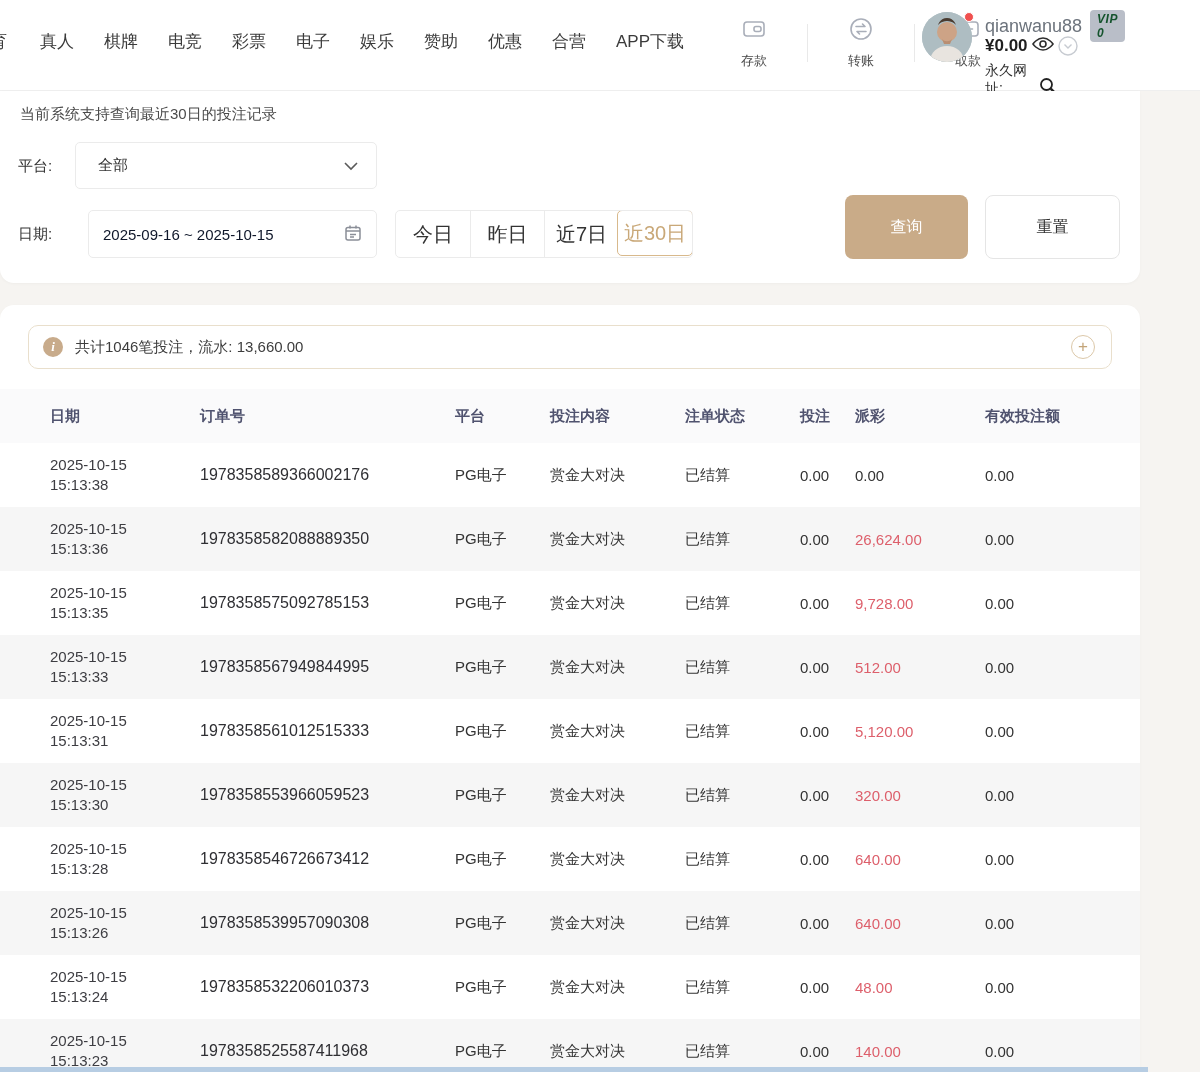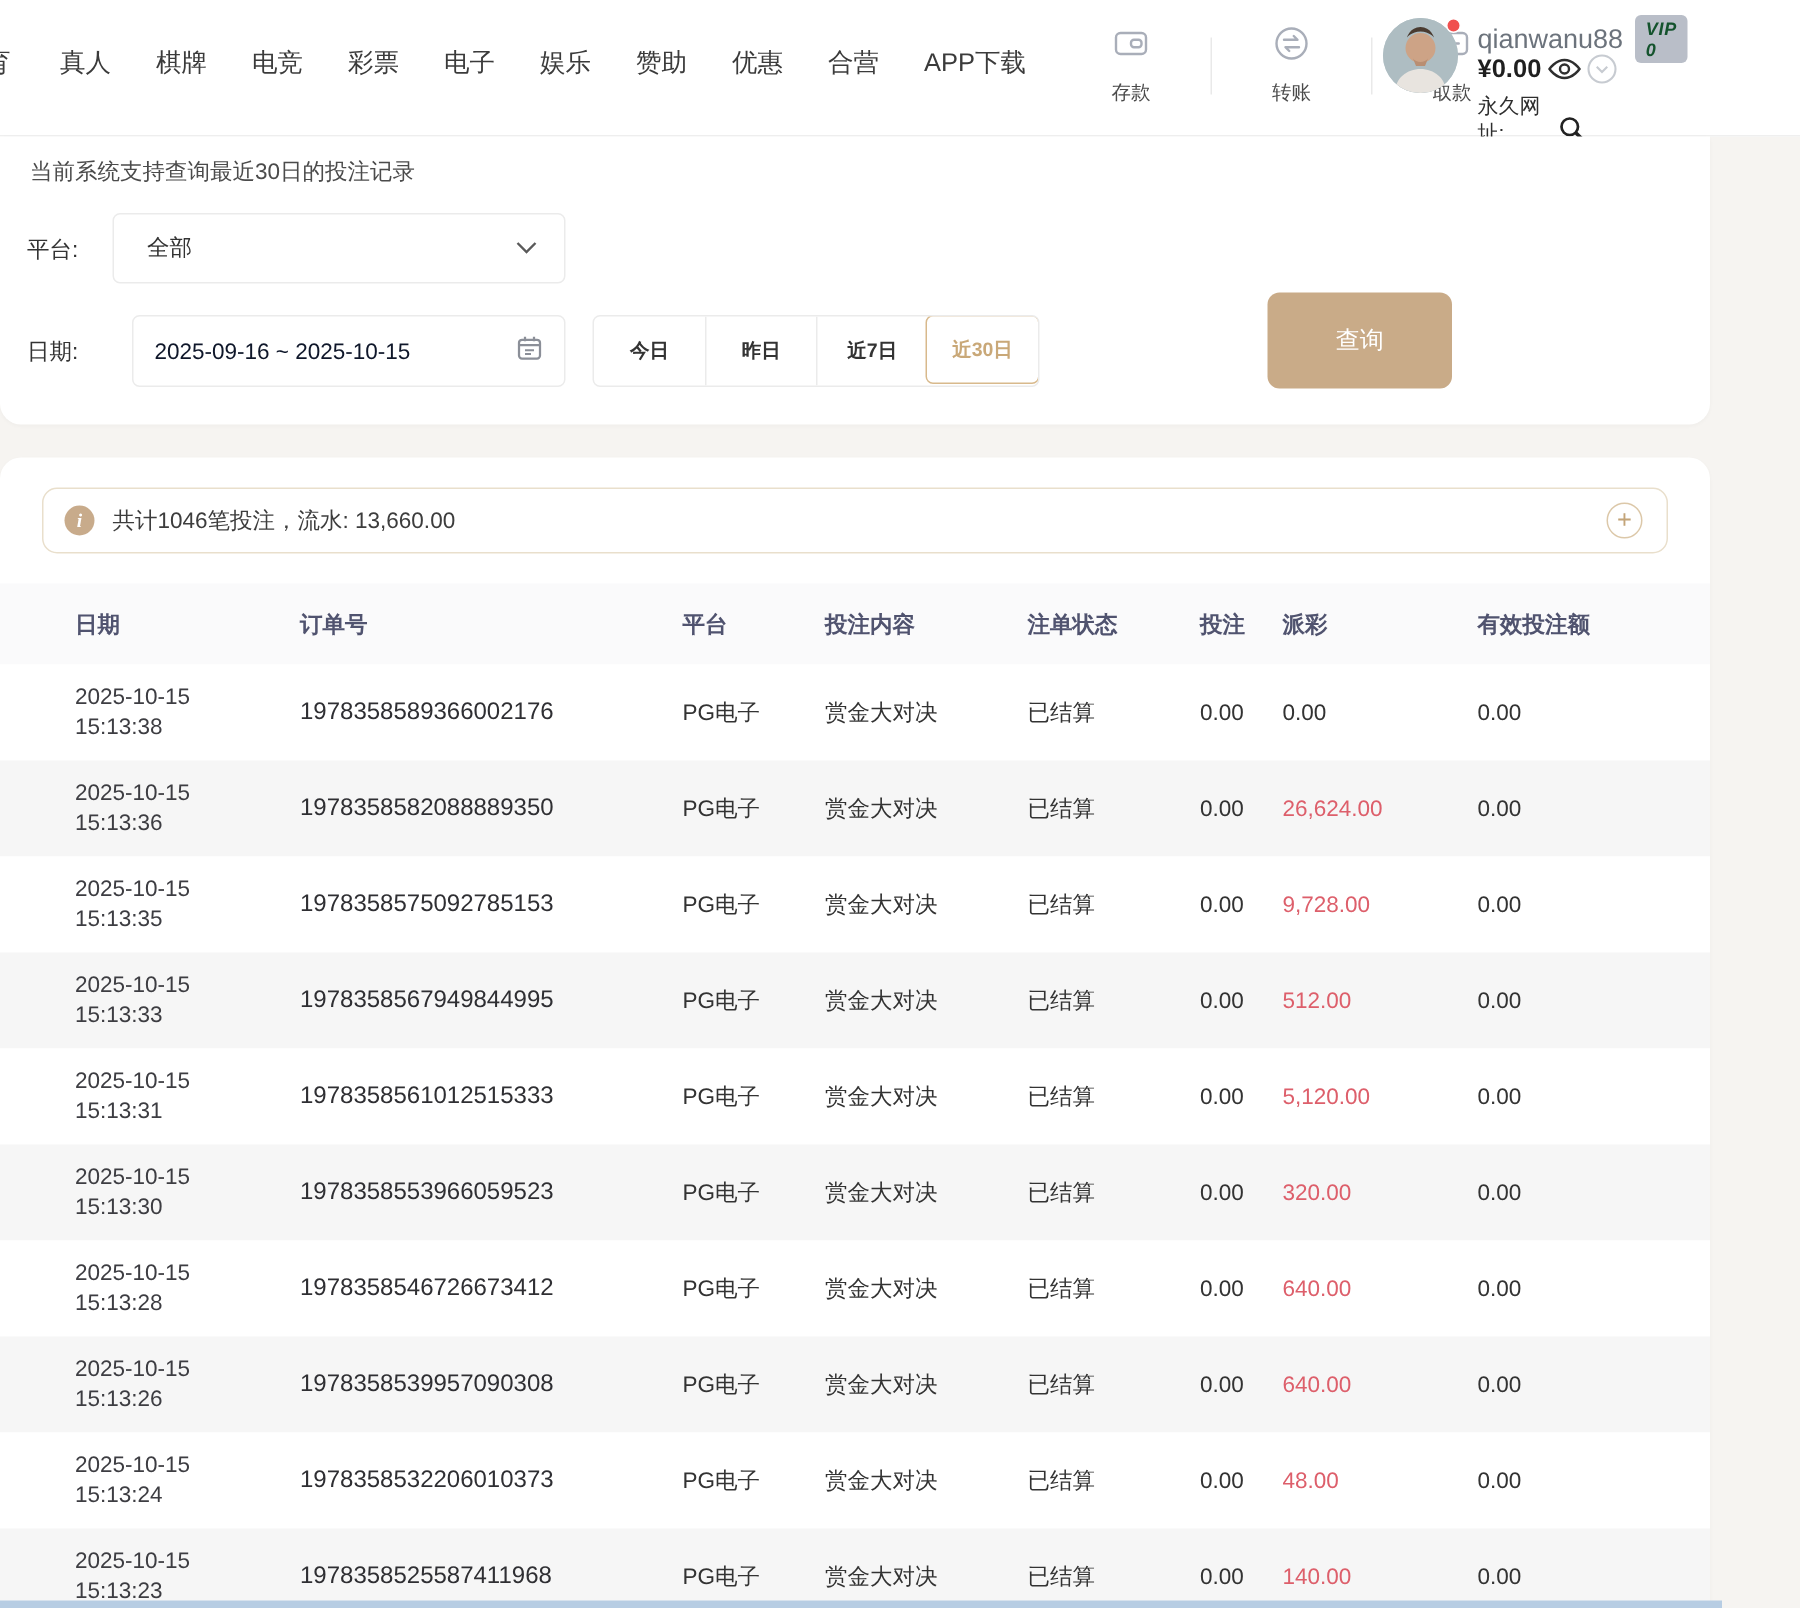--- a/index.html
+++ b/index.html
@@ -34,21 +34,21 @@
   .red-dot {
     position:absolute; left:42px; top:2px; width:10px; height:10px; border-radius:50%;
     background:#f0504f; border:1px solid #fff;
   }
   .user-line1 { position:absolute; left:63px; top:0; display:flex; align-items:center; gap:8px; }
   .user-name { font-size:18px; color:#6c737c; }
   .vip-badge {
     background:#b9bec8; color:#14532d; font-size:12px; font-weight:bold; font-style:italic;
     border-radius:4px; padding:2px 7px; letter-spacing:.5px;
   }
-  .user-line2 { position:absolute; left:63px; top:26px; display:flex; align-items:center; gap:4px; }
+  .user-line2 { position:absolute; left:63px; top:26px; display:flex; align-items:flex-start; gap:4px; }
   .balance { font-size:17px; font-weight:bold; color:#1f1f1f; }
   .eye-icon svg, .chev-circle svg { display:block; }
   .user-line3 { position:absolute; left:63px; top:52px; display:flex; align-items:center; gap:4px; }
   .site-url { font-size:14px; color:#2e2e2e; }
 
   
   .filter-card {
     position:absolute; top:91px; left:0; width:1140px; height:192px;
     background:#fff; border-radius:0 0 14px 14px; box-shadow:0 1px 3px rgba(0,0,0,.03);
   }
@@ -67,21 +67,21 @@
     border:1px solid #ebebeb; border-radius:5px; background:#fff;
     display:flex; align-items:center; justify-content:space-between;
     padding:0 14px; cursor:pointer; font-size:15px; color:#0f172a;text-align:right;
   }
   .quick-group {
     position:absolute; left:395px; top:119px; height:48px; display:flex;
     border:1px solid #ebebeb; border-radius:5px; background:#fff; overflow:hidden;
   }
   .quick-btn {
     width:74px; height:100%; display:flex; align-items:center; justify-content:center;
-    font-size:13px; color:#333; cursor:pointer; border-left:1px solid #ebebeb;font-weight:bold;
+    font-size:20px; color:#333; cursor:pointer; border-left:1px solid #ebebeb;
   }
   .quick-btn:first-child { border-left:none; }
   .quick-btn.active {
     color:#c9a878; border:1px solid #d8b98c; border-radius:5px; margin:-1px;
     width:76px; background:#fff; position:relative; z-index:2;
   }
   .btn {
     position:absolute; top:104px; height:64px; border-radius:8px; font-size:16px;
     display:flex; align-items:center; justify-content:center; cursor:pointer;
   }
@@ -255,20 +255,21 @@
     </div>
 
     <div class="quick-group">
       <div class="quick-btn">今日</div>
       <div class="quick-btn">昨日</div>
       <div class="quick-btn">近7日</div>
       <div class="quick-btn active">近30日</div>
     </div>
 
     <div class="btn search-btn">查询</div>
+    <div class="btn reset-btn">重置</div>
   </div>
 
   <div class="table-card">
     <div class="summary-bar">
       <div class="info-icon">i</div>
       <div class="summary-text">共计1046笔投注，流水: 13,660.00</div>
       <div class="plus-icon">+</div>
     </div>
 
     <div class="thead grid-row">

